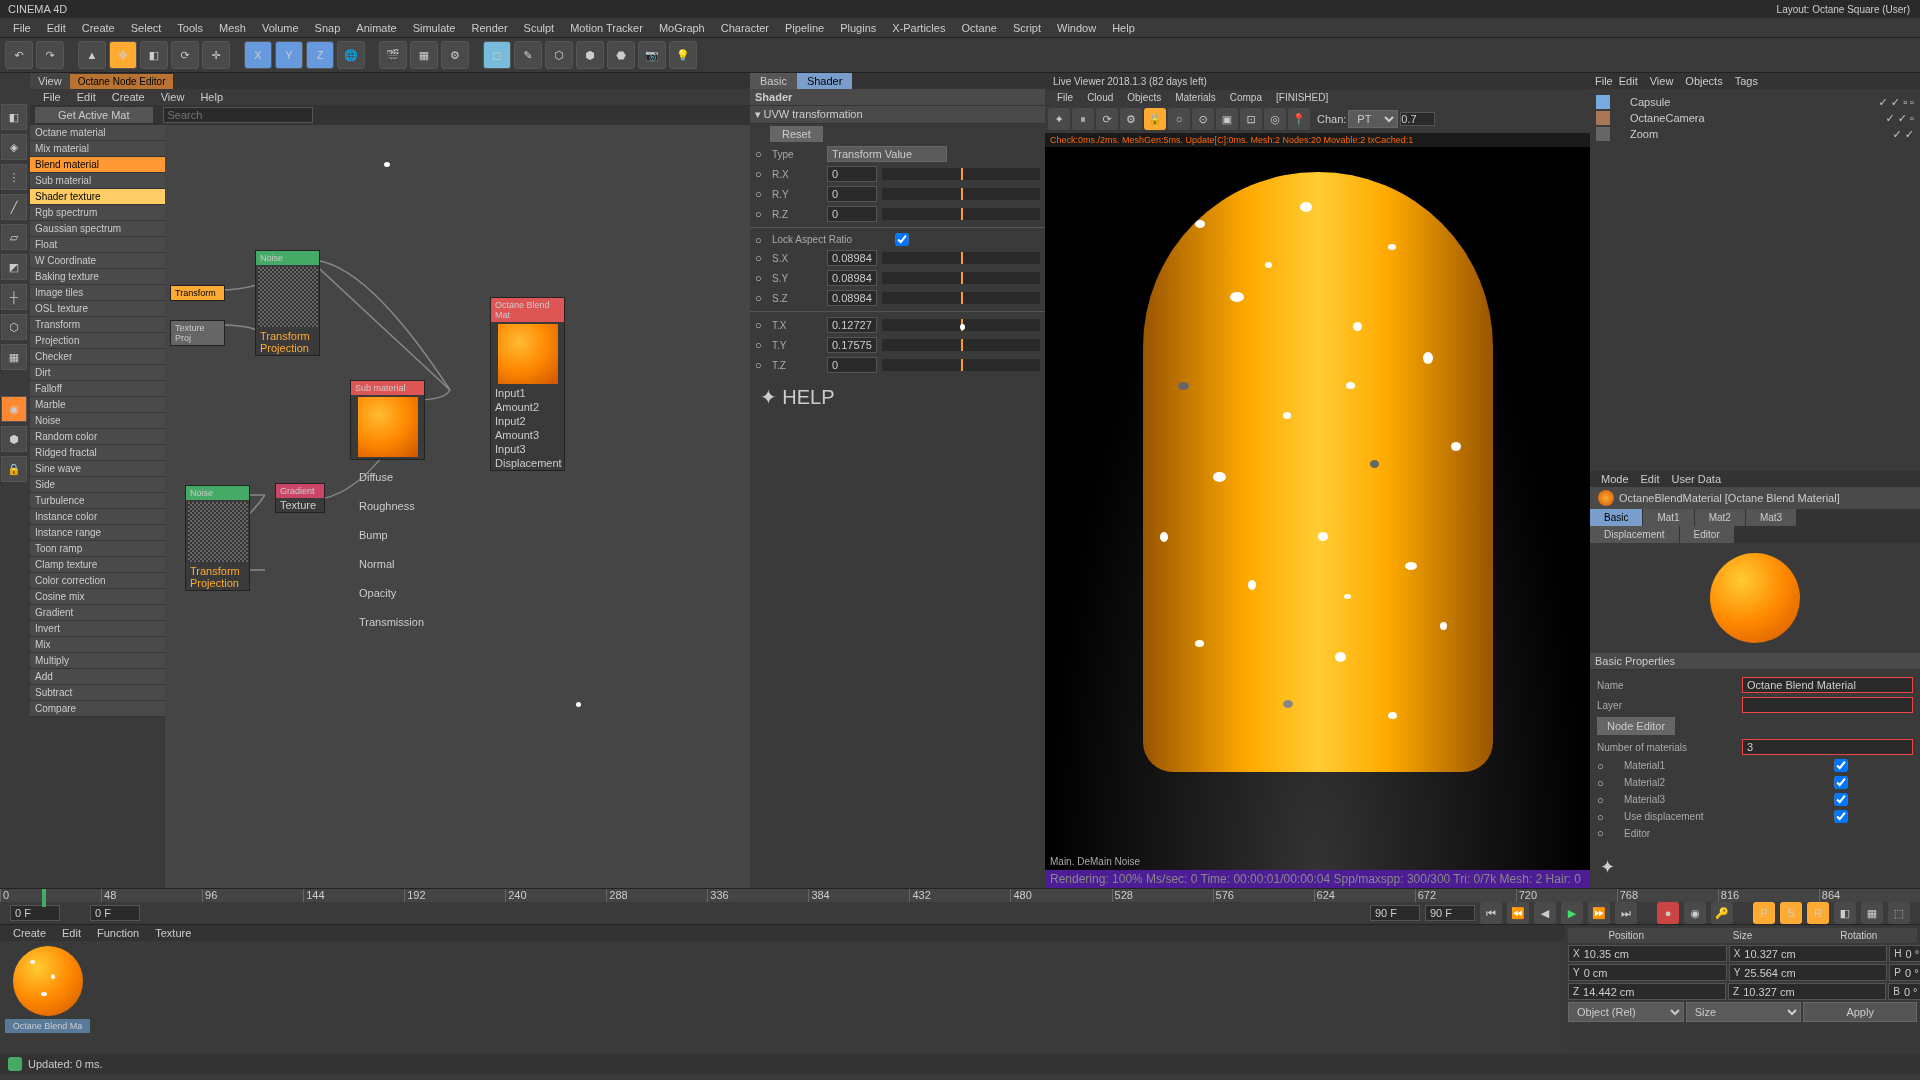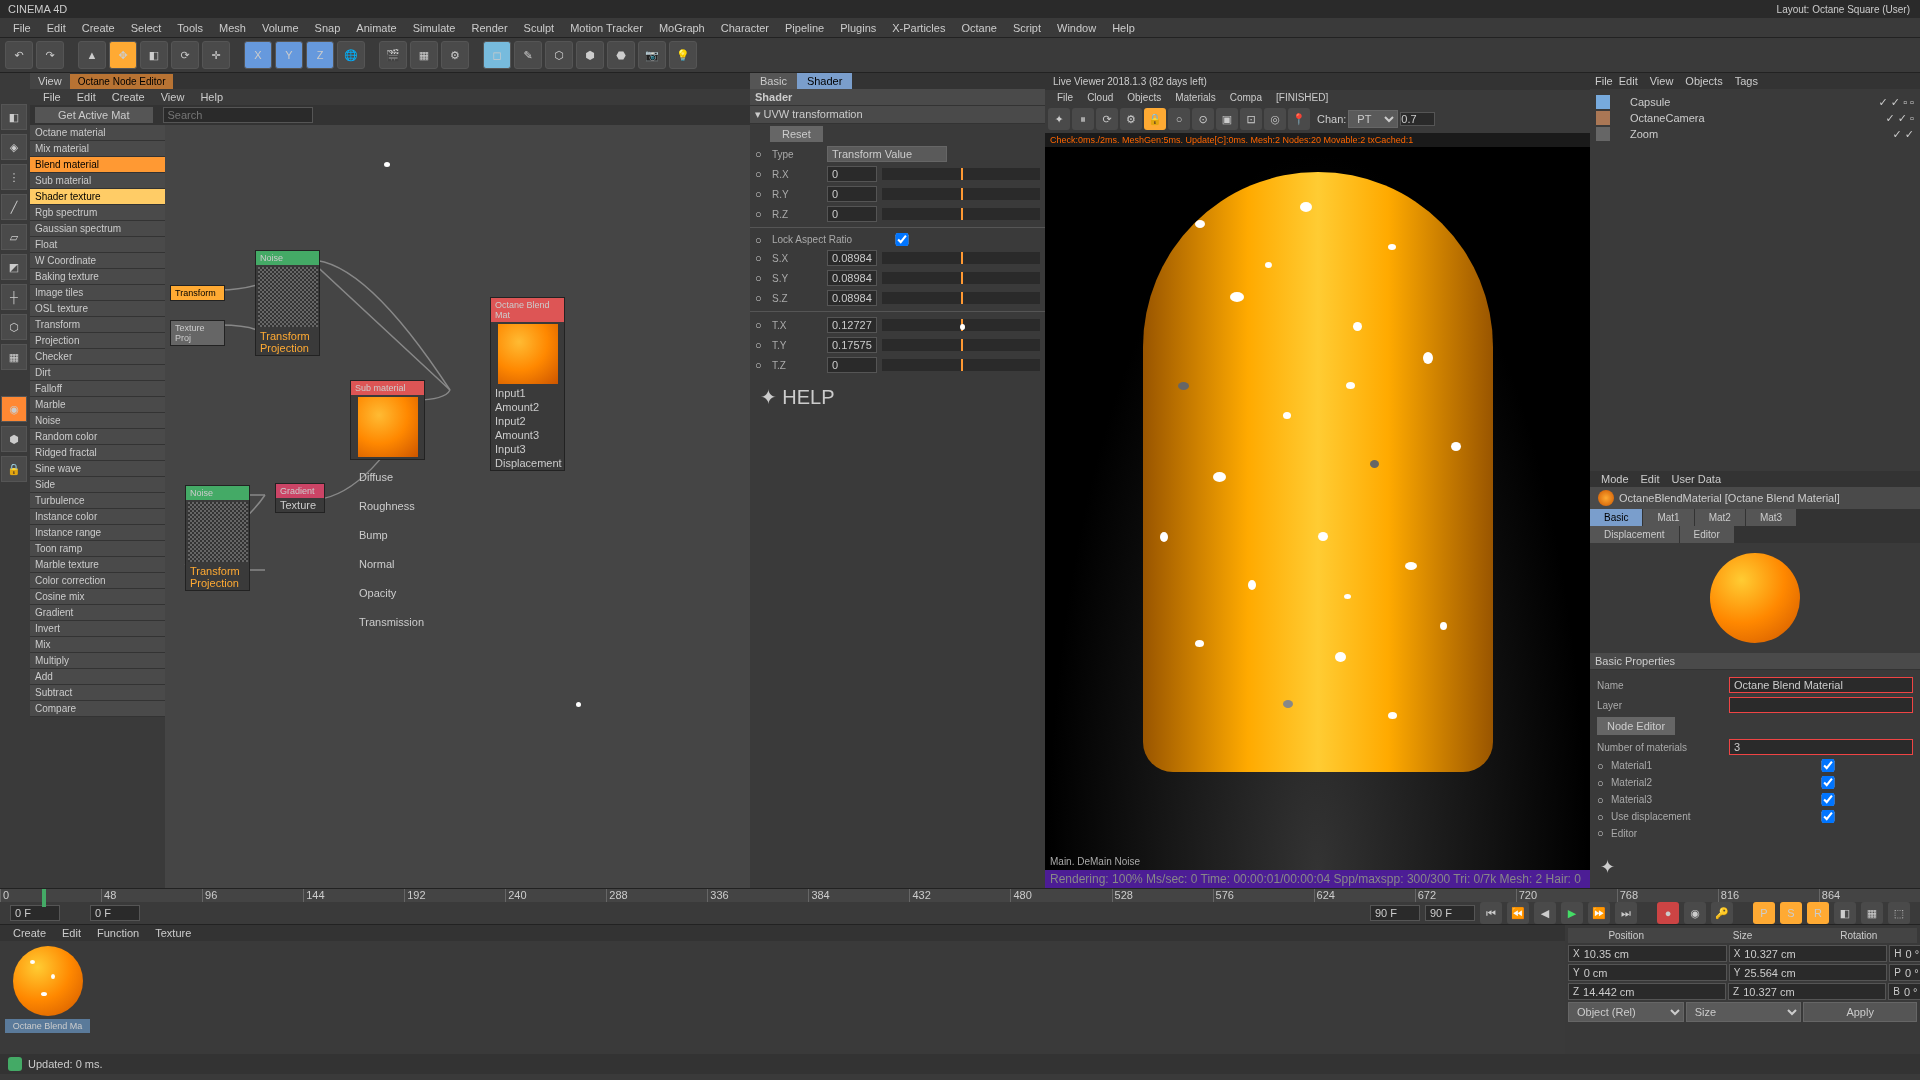--- a/index.html
+++ b/index.html
@@ -67,21 +67,21 @@
 .rp-tree-ico{width:14px;height:14px;background:#666}
 .rp-attr{flex:1;display:flex;flex-direction:column}
 .rp-attr-menu{display:flex;padding:2px 5px;background:#333}
 .rp-attr-title{background:#4a4a4a;padding:3px 8px;display:flex;align-items:center;gap:5px}
 .rp-attr-tabs{display:flex;background:#333}
 .rp-attr-tab{padding:3px 14px;background:#555;border-right:1px solid #333;cursor:pointer;font-size:10px}
 .rp-attr-tab.active{background:#7a9ecc;color:#000}
 .rp-preview{padding:10px;display:flex;justify-content:center}
 .rp-sphere{width:90px;height:90px;border-radius:50%;background:radial-gradient(circle at 35% 30%,#ffcc33,#ff8800 50%,#cc5500)}
 .rp-props{padding:5px}
-.rp-prop-row{display:flex;padding:2px;align-items:center;gap:2px}
+.rp-prop-row{display:flex;padding:2px;align-items:center;gap:15px}
 .rp-prop-row label{width:130px;font-size:10px;color:#aaa}
 .rp-prop-row input{background:#2a2a2a;border:1px solid #ef4444;color:#ccc;padding:1px 4px;flex:1}
 .timeline{height:36px;background:#3a3a3a;border-top:1px solid #222;display:flex;flex-direction:column}
 .tl-ruler{height:18px;background:#444;display:flex;font-size:9px;color:#999;position:relative}
 .tl-marker{flex:1;border-left:1px solid #666;padding-left:2px}
 .tl-controls{flex:1;display:flex;align-items:center;padding:0 10px;gap:5px}
 .tl-input{background:#2a2a2a;border:1px solid #555;color:#ccc;padding:1px 4px;width:50px}
 .bottom-row{height:130px;display:flex;background:#3a3a3a;border-top:1px solid #222}
 .mat-panel{flex:1;display:flex;flex-direction:column}
 .mat-menu{display:flex;padding:2px 5px;background:#333}
@@ -217,21 +217,21 @@
         <div class="ne-list-item">Marble</div>
         <div class="ne-list-item">Noise</div>
         <div class="ne-list-item">Random color</div>
         <div class="ne-list-item">Ridged fractal</div>
         <div class="ne-list-item">Sine wave</div>
         <div class="ne-list-item">Side</div>
         <div class="ne-list-item">Turbulence</div>
         <div class="ne-list-item">Instance color</div>
         <div class="ne-list-item">Instance range</div>
         <div class="ne-list-item">Toon ramp</div>
-        <div class="ne-list-item">Marble texture</div>
+        <div class="ne-list-item">Clamp texture</div>
         <div class="ne-list-item">Color correction</div>
         <div class="ne-list-item">Cosine mix</div>
         <div class="ne-list-item">Gradient</div>
         <div class="ne-list-item">Invert</div>
         <div class="ne-list-item">Mix</div>
         <div class="ne-list-item">Multiply</div>
         <div class="ne-list-item">Add</div>
         <div class="ne-list-item">Subtract</div>
         <div class="ne-list-item">Compare</div>
       </div>

